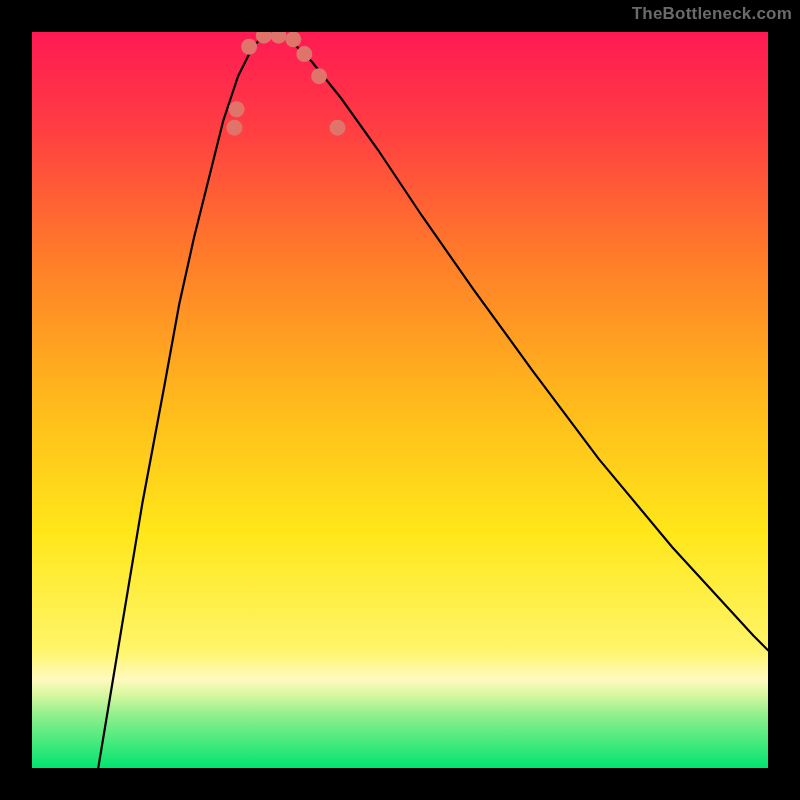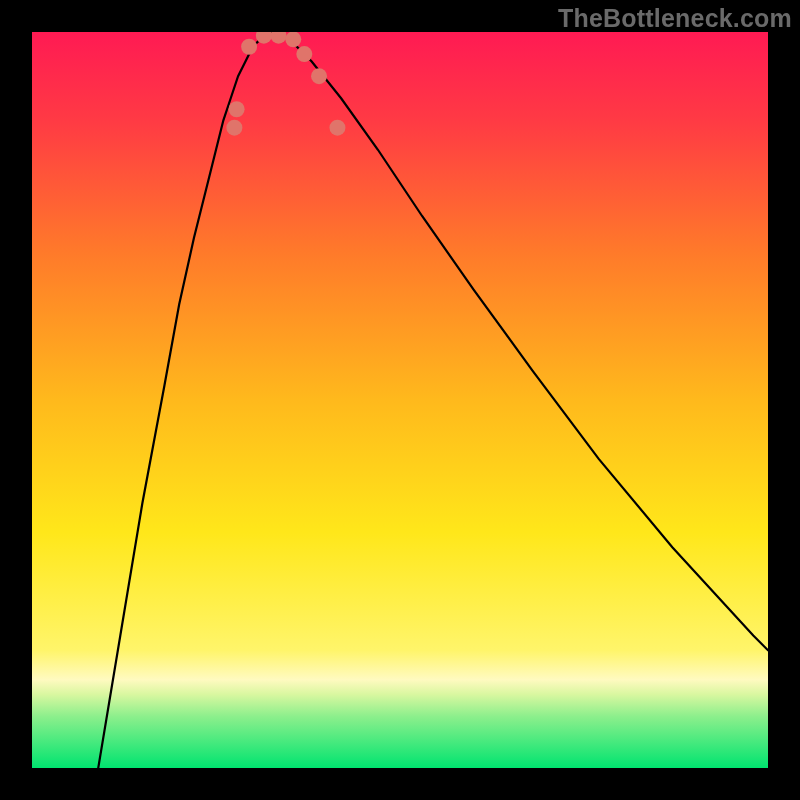--- a/index.html
+++ b/index.html
@@ -24,21 +24,21 @@
     left: 0;
     top: 0;
     width: 736px;
     height: 736px;
   }
   .watermark {
     position: absolute;
     top: 4px;
     right: 8px;
     color: #6a6a6a;
-    font-size: 25px;
+    font-size: 17px;
     font-weight: 600;
     letter-spacing: 0.2px;
     user-select: none;
     pointer-events: none;
   }
   svg {
     display: block;
   }
 </style>
 </head>

